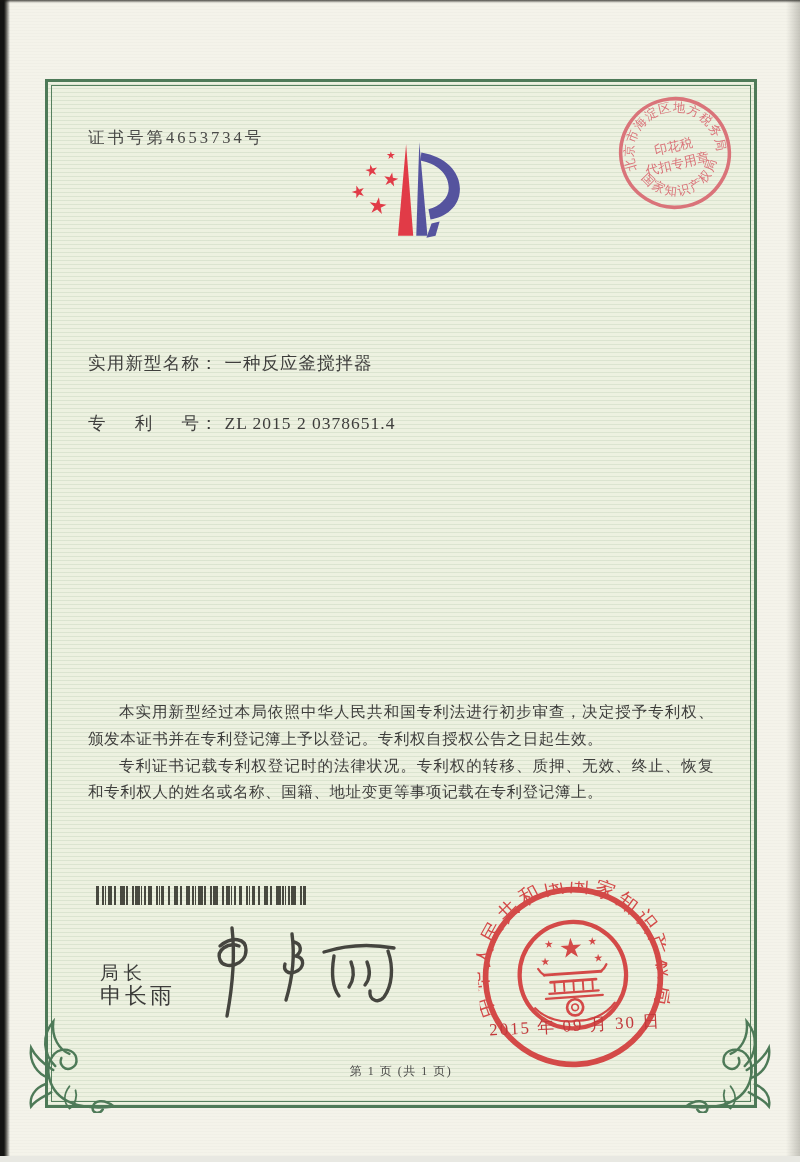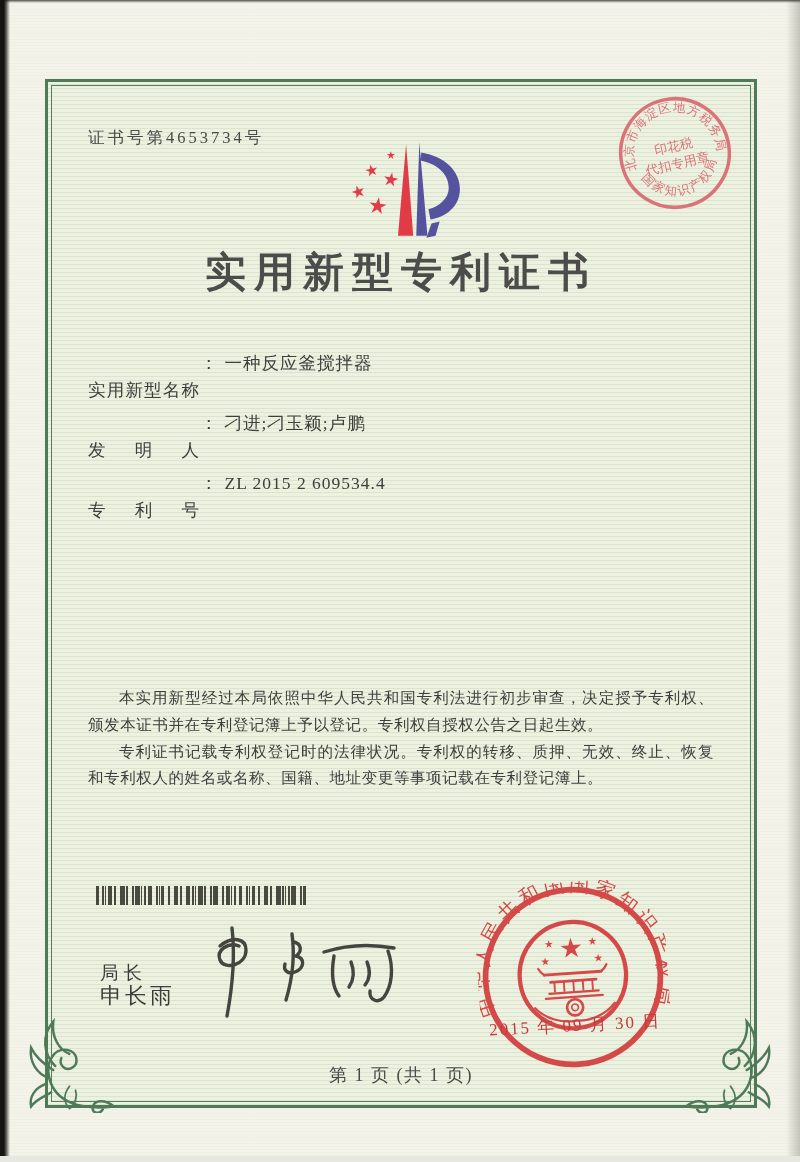--- a/index.html
+++ b/index.html
@@ -23,38 +23,38 @@
     background-image:repeating-linear-gradient(0deg, rgba(125,160,120,0.16) 0 1px, rgba(0,0,0,0) 1px 4px);
   }
   .frame::before{content:"";position:absolute;inset:3px;border:1px solid #55805e;pointer-events:none;}
   .cert-no{position:absolute;left:88px;top:127px;font-size:16.5px;letter-spacing:3px;color:#4a4a48;}
   .tax-stamp{position:absolute;left:616px;top:94px;width:118px;height:118px;transform:rotate(-13deg);opacity:0.88;}
   .logo{position:absolute;left:333px;top:142px;width:132px;height:102px;}
   .title{position:absolute;left:45px;top:245px;width:712px;text-align:center;
     font-size:41px;font-weight:600;letter-spacing:8px;color:#4c4c4a;}
   .fields{position:absolute;left:88px;top:351px;width:620px;}
   .field-row{height:60px;font-size:17.5px;letter-spacing:1px;color:#3e3e3c;}
-  .field-label{display:inline-block;width:112px;text-align:justify;text-align-last:justify;vertical-align:top;margin-top:27px;}
+  .field-label{display:inline-block;width:112px;text-align:justify;text-align-last:justify;vertical-align:top;}
   .field-colon{display:inline-block;margin-right:6px;}
-  .paras{position:absolute;left:88px;top:685px;width:626px;font-family:Liberation Serif, serif;}
+  .paras{position:absolute;left:88px;top:699px;width:626px;font-family:Liberation Serif, serif;}
   .paras p{margin:0;font-size:15.5px;line-height:26.8px;letter-spacing:0.6px;
     text-align:justify;text-indent:2em;color:#3e3e3c;}
   .barcode{position:absolute;left:96px;top:886px;width:210px;height:19px;opacity:.82;
     background-image:
       repeating-linear-gradient(90deg,#26261f 0 2px,rgba(0,0,0,0) 2px 6px),
       repeating-linear-gradient(90deg,#26261f 0 1px,rgba(0,0,0,0) 1px 9px),
       repeating-linear-gradient(90deg,#26261f 0 3px,rgba(0,0,0,0) 3px 13px);}
   .signer-title{position:absolute;left:100px;top:960px;font-size:18.5px;letter-spacing:5px;color:#3c3c3a;}
   .signer-name{position:absolute;left:100px;top:981px;font-size:22px;letter-spacing:3px;color:#3c3c3a;}
   .signature{position:absolute;left:202px;top:920px;width:220px;height:104px;}
   .seal{position:absolute;left:478px;top:882px;width:190px;height:190px;transform:rotate(-4deg);opacity:0.92;}
   .seal-date{position:absolute;left:489px;top:1014px;font-size:17px;letter-spacing:2px;
     color:#c23a3c;transform:rotate(-3deg);z-index:5;}
   .footer{position:absolute;left:45px;top:1063px;width:712px;text-align:center;
-    font-size:18px;letter-spacing:1.5px;color:#4a4a48;}
+    font-size:12px;letter-spacing:1.5px;color:#4a4a48;}
   .corner-orn{position:absolute;width:96px;height:100px;}
   .corner-orn.bl{left:25px;top:1013px;}
   .corner-orn.br{left:679px;top:1013px;transform:scaleX(-1);}
   svg text{font-family:"Liberation Serif","DejaVu Serif",serif;}
 </style>
 </head>
 <body>
 
 <div class="page">
 
@@ -111,31 +111,27 @@
       <use href="#st" transform="translate(44,63) scale(0.88) rotate(8)"></use>
       <path d="M72,2 L64,92 L79,92 Z"></path>
     </g>
     <g fill="#55539e">
       <path d="M85,0 L82,92 L93,92 Z"></path>
       <path d="M87,10 C111,14 125,29 125,46 C125,64 110,74 96,76 L94,66 C105,63 114,55 114,45 C114,31 102,21 86,18 Z"></path>
       <path d="M97,80 L105,78 L101,92 L92,94 Z"></path>
     </g>
   </svg>
 
-  <div class="title">实用新型专利证书</div>
 
   <div class="fields">
     <div class="field-row">
       <span class="field-label">实用新型名称</span><span class="field-colon">：</span><span class="field-value">一种反应釜搅拌器</span>
     </div>
     <div class="field-row">
-      <span class="field-label">发明人</span><span class="field-colon">：</span><span class="field-value">刁进;刁玉颖;卢鹏</span>
-    </div>
-    <div class="field-row">
-      <span class="field-label">专利号</span><span class="field-colon">：</span><span class="field-value">ZL 2015 2 609534.4</span>
+      <span class="field-label">专利号</span><span class="field-colon">：</span><span class="field-value">ZL 2015 2 0378651.4</span>
     </div>
   </div>
 
   <div class="paras">
     <p>本实用新型经过本局依照中华人民共和国专利法进行初步审查，决定授予专利权、颁发本证书并在专利登记簿上予以登记。专利权自授权公告之日起生效。</p>
     <p>专利证书记载专利权登记时的法律状况。专利权的转移、质押、无效、终止、恢复和专利权人的姓名或名称、国籍、地址变更等事项记载在专利登记簿上。</p>
   </div>
 
   <div class="barcode"></div>
 

